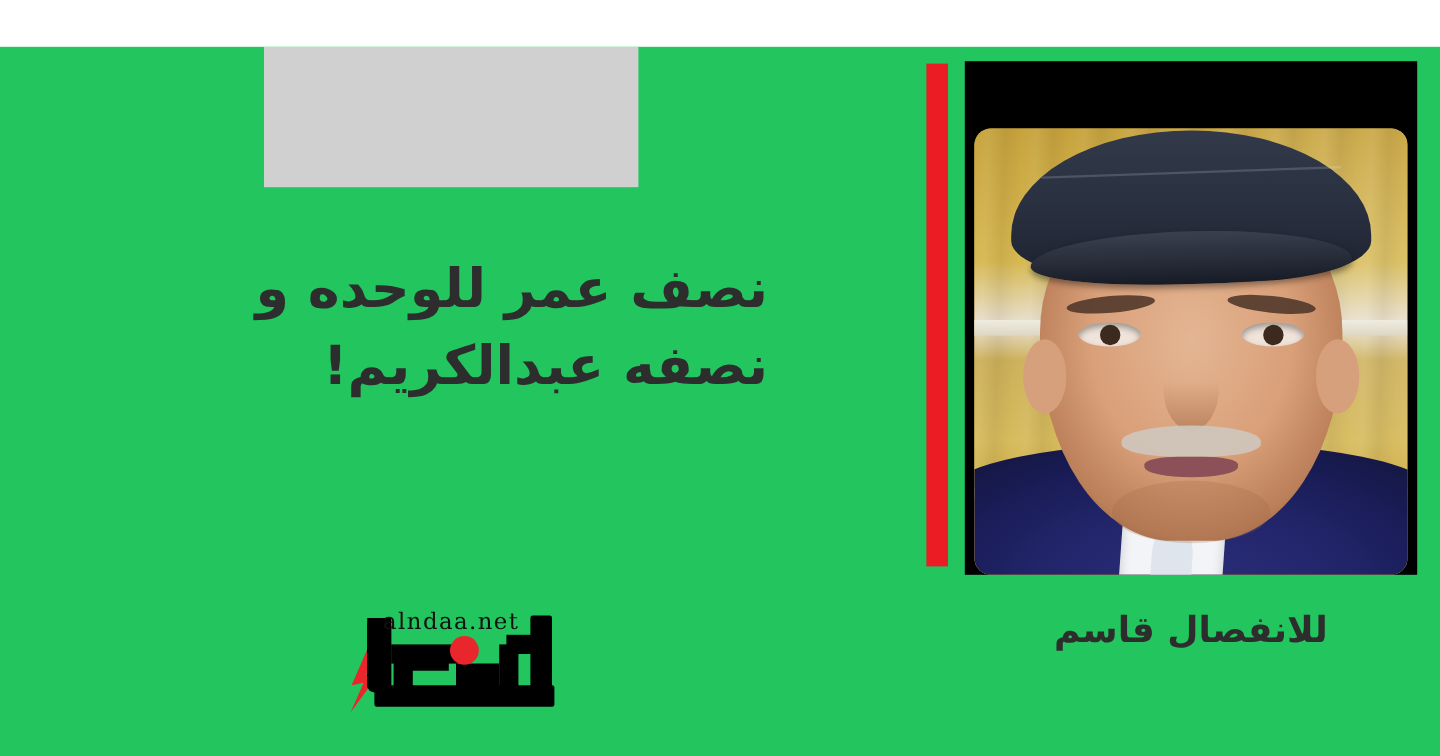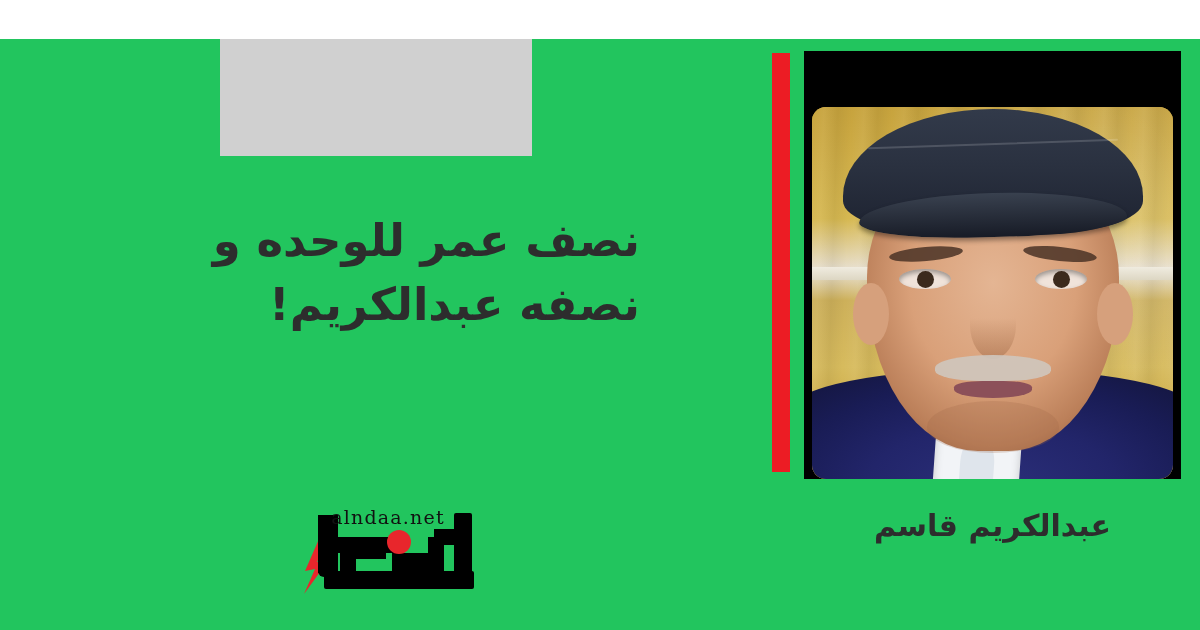--- a/index.html
+++ b/index.html
@@ -48,21 +48,21 @@
     font-size: 45px;
     line-height: 1.42;
     letter-spacing: 0px;
     direction: rtl;
     unicode-bidi: isolate;
   }
 
   
   .logo-wrap {
     position: absolute;
-    left: 288px;
+    left: 276px;
     top: 452px;
     width: 200px;
     height: 110px;
   }
   .logo-svg {
     display: block;
     width: 200px;
     height: 110px;
   }
 
@@ -382,15 +382,15 @@
         <div class="chin"></div>
       </div>
 
       <div class="cap">
         <div class="cap-seam"></div>
       </div>
       <div class="cap-brim"></div>
     </div>
   </div>
 
-  <div class="caption">عبدالكريم قاسم</div>
+  <div class="caption">للانفصال قاسم</div>
 
 </div>
 
 </body></html>

